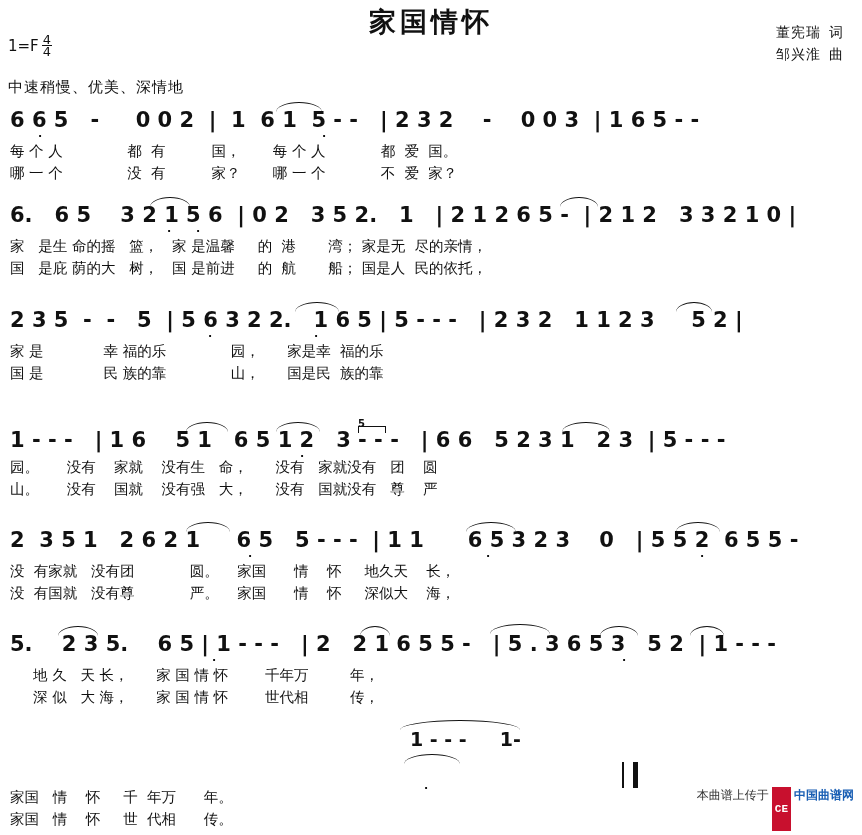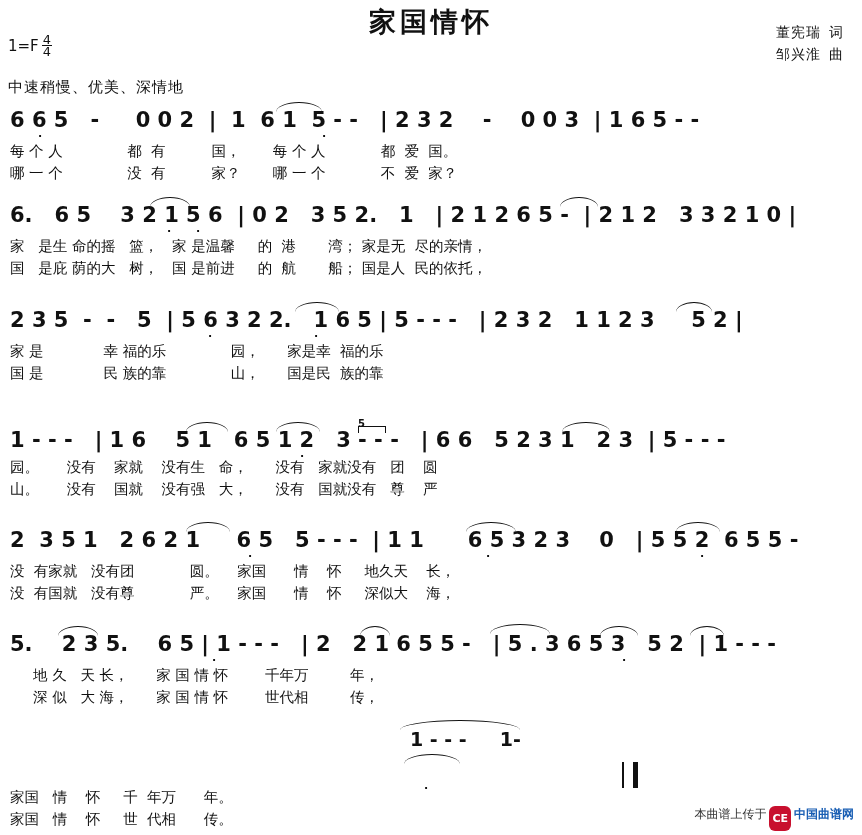--- a/index.html
+++ b/index.html
@@ -44,21 +44,21 @@
   }
   .watermark{
     position:absolute; right:8px; bottom:4px;
     font-size:12px;
     font-family:"DejaVu Sans", sans-serif;
     color:#333;
     display:flex;gap:3px;
   }
   .wm-badge{
     background:#c8102e;color:#fff;font-weight:bold;
-    padding:6px 3px;border-radius:6px;font-size:11px;
+    padding:16px 3px;border-radius:0;font-size:11px;font-family:Liberation Mono, monospace;
   }
   .wm-blue{color:#1a5fb4;font-weight:bold;}
 
   
   .system{position:absolute;left:0;width:862px;}
   .notes{
     position:relative;height:34px;
     font-family:"DejaVu Sans", sans-serif;
     font-weight:bold;
     font-size:21px;

